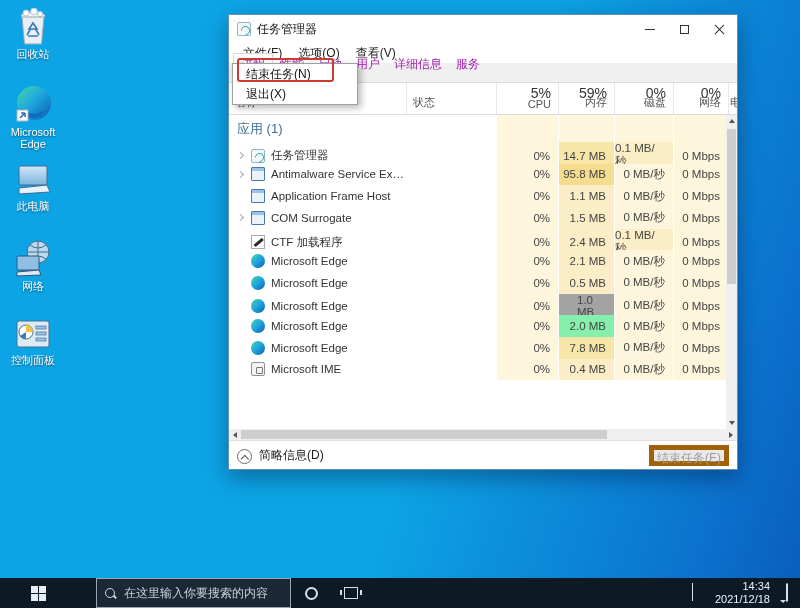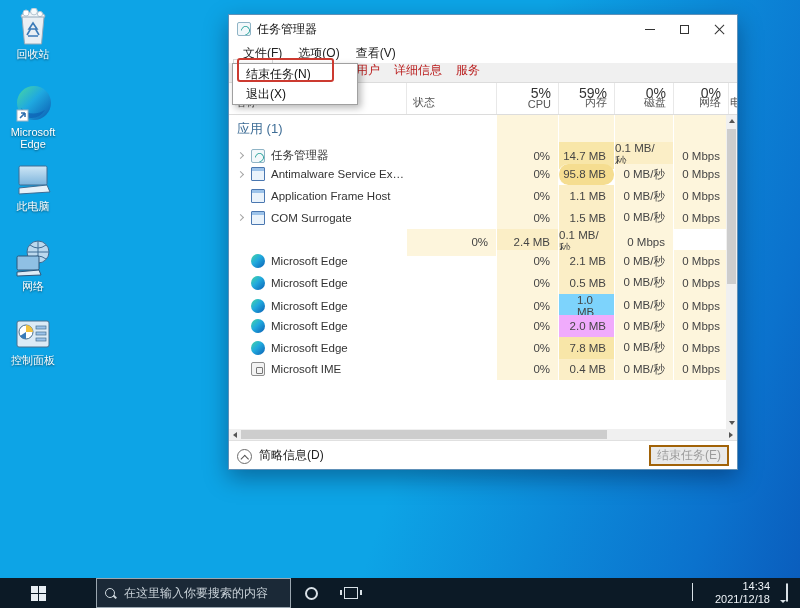--- a/index.html
+++ b/index.html
@@ -52,21 +52,21 @@
   .ic-min { width:10px; border-top:1px solid #333; }
   .ic-max { width:9px; height:9px; border:1px solid #333; }
   .ic-close { position:relative; width:11px; height:11px; }
   .ic-close::before,.ic-close::after { content:""; position:absolute; left:-1px; top:5px; width:13px; height:1.2px; background:#333; }
   .ic-close::before { transform:rotate(45deg); } .ic-close::after { transform:rotate(-45deg); }
 
   .tm-menubar { height:20px; display:flex; align-items:center; padding-left:6px; }
   .tm-menu { padding:2px 8px; cursor:pointer; }
 
   .tm-tabs { height:20px; background:#f0f0f0; border-bottom:1px solid #dcdcdc; display:flex; align-items:flex-end; padding-left:4px; }
-  .tm-tab { padding:2px 7px 3px; font-size:12px; color:#b91c1c; cursor:pointer; }
+  .tm-tab { padding:2px 7px 9px; font-size:12px; color:#a21caf; cursor:pointer; }
   .tm-tab.selected { background:#fff; border:1px solid #d9d9d9; border-bottom:none; }
 
   .tm-header { position:relative; height:32px; border-bottom:1px solid #dcdcdc; display:grid;
                grid-template-columns:177px 90px 62px 56px 59px 55px 11px; overflow:hidden; }
   .hc { position:relative; border-left:1px solid #e8e8e8; }
   .hc:first-child { border-left:none; }
   .hc .lab { position:absolute; left:6px; bottom:4px; font-size:11px; color:#555; }
   .mcol { text-align:right; padding-right:7px; }
   .mcol .pct { position:absolute; right:7px; top:2px; font-size:14px; color:#333; }
   .mcol .lab { left:auto; right:7px; }
@@ -115,21 +115,21 @@
   .hthumb { margin-left:0; width:366px; height:9px; background:#cdcdcd; }
   .hfill { flex:1; }
 
   
   .tm-footer { height:30px; border-top:1px solid #e0e0e0; display:flex; align-items:center;
                justify-content:space-between; padding:0 8px; }
   .less-details { display:flex; align-items:flex-end; cursor:pointer; }
   .circle-chev { position:relative; width:15px; height:15px; border:1px solid #6d6d6d; border-radius:50%; margin-right:7px; }
   .circle-chev::before { content:""; position:absolute; left:4px; top:5.5px; width:4.5px; height:4.5px;
         border-left:1.4px solid #555; border-top:1.4px solid #555; transform:rotate(45deg); }
-  .end-task { width:80px; height:21px; background:#e9e9e9; border:2px solid #a16207; color:#9b9b9b;
+  .end-task { width:80px; height:21px; background:#e9e9e9; border:5px solid #a16207; color:#9b9b9b;
               font-size:12px; font-family:inherit;margin-left:40px; }
 
   
   .file-menu { position:absolute; left:3px; top:48px; width:126px; background:#fff;
                border:1px solid #a0a0a0; box-shadow:3px 3px 7px rgba(0,0,0,.28); z-index:50; }
   .file-menu .mi { height:20px; line-height:20px; padding-left:13px; font-size:12px; color:#111; cursor:pointer; }
   .annotation { position:absolute; left:8px; top:43px; width:97px; height:24px;
                 border:2px solid var(--annotation); border-radius:3px; z-index:60; pointer-events:none; }
 </style>
 </head>
@@ -298,21 +298,21 @@
           <div class="cell val" style="background: rgb(253, 245, 220);">0 Mbps</div>
         </div>
         <div class="row">
           <div class="cell name">
             <span class="chev"></span>
             <span class="pi pi-window"></span>
             <span class="plabel">Antimalware Service Executa...</span>
           </div>
           <div class="cell"></div>
           <div class="cell val" style="background: rgb(253, 245, 220);">0%</div>
-          <div class="cell val" style="background: rgb(245, 221, 144); border-radius: 10px;">95.8 MB</div>
+          <div class="cell val" style="background: rgb(245, 221, 144);">95.8 MB</div>
           <div class="cell val" style="background: rgb(253, 245, 220);">0 MB/秒</div>
           <div class="cell val" style="background: rgb(253, 245, 220);">0 Mbps</div>
         </div>
         <div class="row">
           <div class="cell name">
             <span class="chev hidden"></span>
             <span class="pi pi-window"></span>
             <span class="plabel">Application Frame Host</span>
           </div>
           <div class="cell"></div>
@@ -327,20 +327,25 @@
             <span class="pi pi-window"></span>
             <span class="plabel">COM Surrogate</span>
           </div>
           <div class="cell"></div>
           <div class="cell val" style="background: rgb(253, 245, 220);">0%</div>
           <div class="cell val" style="background: rgb(251, 238, 198);">1.5 MB</div>
           <div class="cell val" style="background: rgb(253, 245, 220);">0 MB/秒</div>
           <div class="cell val" style="background: rgb(253, 245, 220);">0 Mbps</div>
         </div>
         <div class="row">
+          <div class="cell name">
+            <span class="chev hidden"></span>
+            <span class="pi pi-ctf"></span>
+            <span class="plabel">CTF 加载程序</span>
+          </div>
           <div class="cell"></div>
           <div class="cell val" style="background: rgb(253, 245, 220);">0%</div>
           <div class="cell val" style="background: rgb(251, 238, 198);">2.4 MB</div>
           <div class="cell val" style="background: rgb(251, 238, 198);">0.1 MB/秒</div>
           <div class="cell val" style="background: rgb(253, 245, 220);">0 Mbps</div>
         </div>
         <div class="row">
           <div class="cell name">
             <span class="chev hidden"></span>
             <span class="pi pi-edge"></span>
@@ -365,33 +370,33 @@
           <div class="cell val" style="background: rgb(253, 245, 220);">0 Mbps</div>
         </div>
         <div class="row">
           <div class="cell name">
             <span class="chev hidden"></span>
             <span class="pi pi-edge"></span>
             <span class="plabel">Microsoft Edge</span>
           </div>
           <div class="cell"></div>
           <div class="cell val" style="background: rgb(253, 245, 220);">0%</div>
-          <div class="cell val" style="background: #7dd3fc; padding-left: 18px;">1.0 MB</div>
+          <div class="cell val" style="background: #a3a3a3; padding-left: 18px;">1.0 MB</div>
           <div class="cell val" style="background: rgb(253, 245, 220);">0 MB/秒</div>
           <div class="cell val" style="background: rgb(253, 245, 220);">0 Mbps</div>
         </div>
         <div class="row">
           <div class="cell name">
             <span class="chev hidden"></span>
             <span class="pi pi-edge"></span>
             <span class="plabel">Microsoft Edge</span>
           </div>
           <div class="cell"></div>
           <div class="cell val" style="background: rgb(253, 245, 220);">0%</div>
-          <div class="cell val" style="background: #f0abfc;">2.0 MB</div>
+          <div class="cell val" style="background: #86efac;">2.0 MB</div>
           <div class="cell val" style="background: rgb(253, 245, 220);">0 MB/秒</div>
           <div class="cell val" style="background: rgb(253, 245, 220);">0 Mbps</div>
         </div>
         <div class="row">
           <div class="cell name">
             <span class="chev hidden"></span>
             <span class="pi pi-edge"></span>
             <span class="plabel">Microsoft Edge</span>
           </div>
           <div class="cell"></div>

